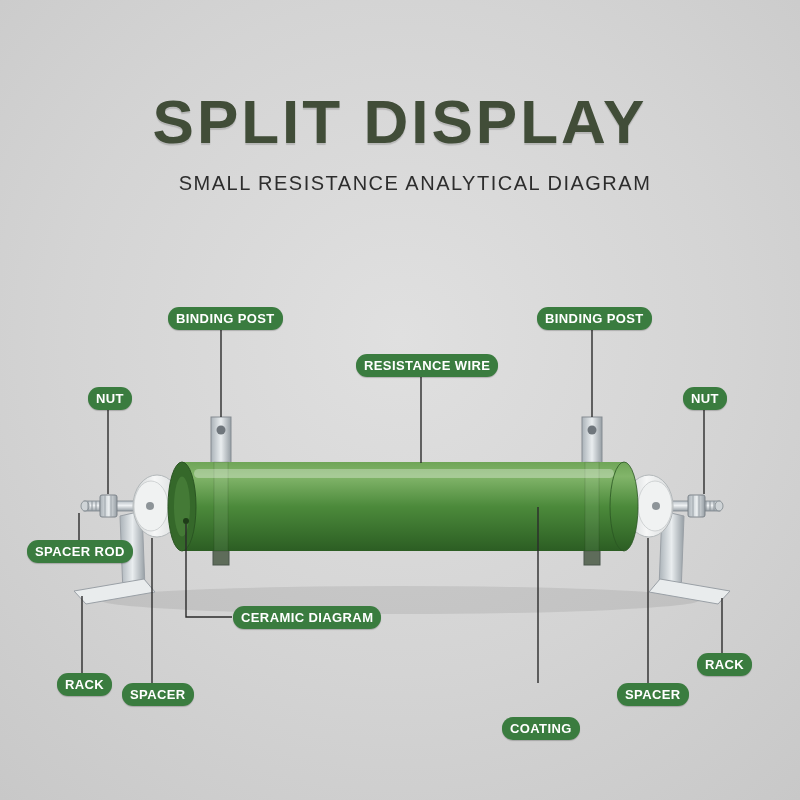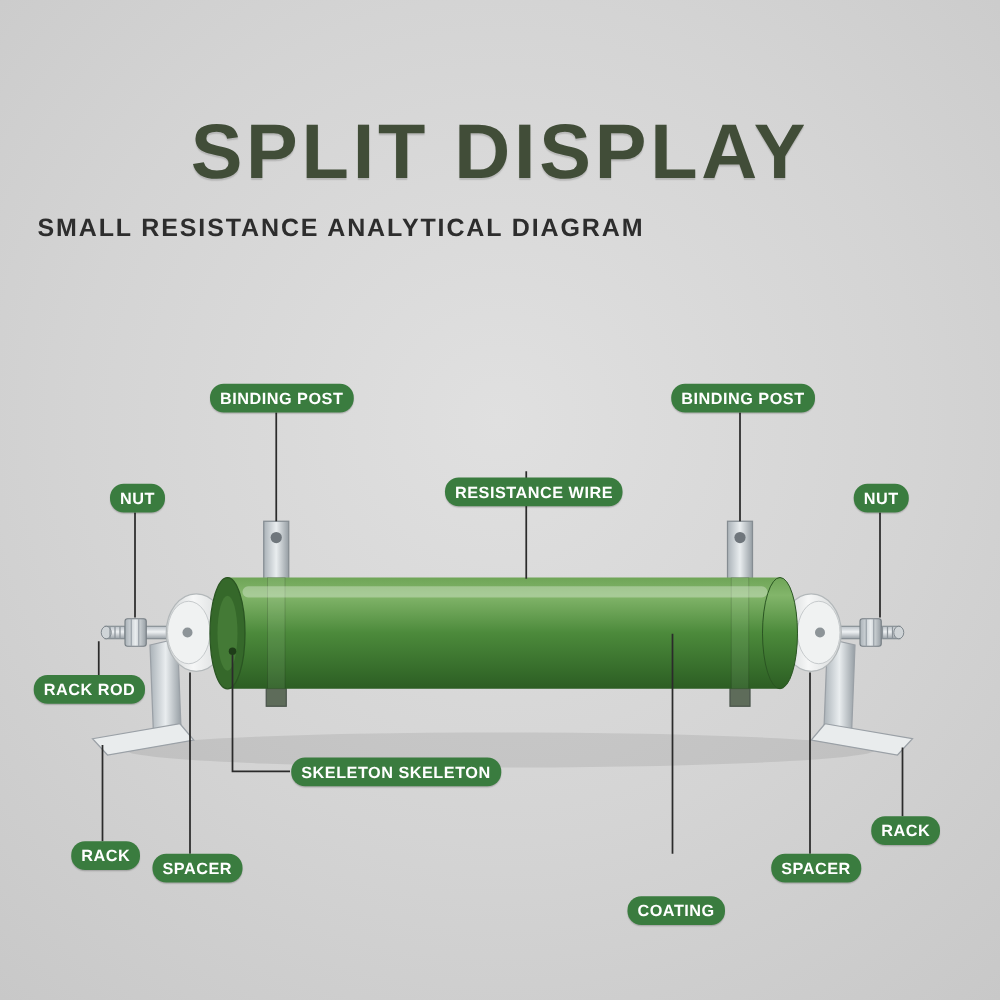--- a/index.html
+++ b/index.html
@@ -19,41 +19,42 @@
 
   .title{
     position:absolute;top:86px;left:0;width:100%;
     text-align:center;
     font-size:62px;font-weight:900;letter-spacing:3px;
     color:var(--title-color);
     text-shadow:0 2px 1px rgba(0,0,0,0.15);
   }
   .subtitle{
     position:absolute;top:172px;left:0;width:100%;
-    font-size:20px;font-weight:bold;letter-spacing:1.5px;
+    text-align:center;
+    font-size:20px;font-weight:normal;letter-spacing:1.5px;
     color:var(--subtitle-color);
     padding-left:30px;
   }
 
   .diagram-svg{position:absolute;top:0;left:0;width:800px;height:800px;}
 
   .lbl{
     position:absolute;
     background:var(--label-bg);
     color:var(--label-text);
     font-size:13px;font-weight:bold;line-height:1;
     letter-spacing:0.4px;
     padding:5px 8px;
     white-space:nowrap;
     box-shadow:0 1px 1px rgba(0,0,0,0.2);
     border-radius:11px;
   }
   .lbl-binding-post-left{left:168px;top:307px;}
   .lbl-binding-post-right{left:537px;top:307px;}
-  .lbl-resistance-wire{left:356px;top:354px;margin-top:28px;}
+  .lbl-resistance-wire{left:356px;top:354px;}
   .lbl-nut-left{left:88px;top:387px;}
   .lbl-nut-right{left:683px;top:387px;}
   .lbl-screw-rod{left:27px;top:540px;}
   .lbl-ceramic-skeleton{left:233px;top:606px;}
   .lbl-rack-left{left:57px;top:673px;}
   .lbl-spacer-left{left:122px;top:683px;}
   .lbl-coating{left:502px;top:717px;}
   .lbl-spacer-right{left:617px;top:683px;}
   .lbl-rack-right{left:697px;top:653px;}
 </style>
@@ -186,21 +187,21 @@
       <line x1="648" y1="683" x2="648" y2="538"></line>
       <line x1="722" y1="653" x2="722" y2="598"></line>
     </g>
   </svg>
 
   <div class="lbl lbl-binding-post-left">BINDING POST</div>
   <div class="lbl lbl-binding-post-right">BINDING POST</div>
   <div class="lbl lbl-resistance-wire">RESISTANCE WIRE</div>
   <div class="lbl lbl-nut-left">NUT</div>
   <div class="lbl lbl-nut-right">NUT</div>
-  <div class="lbl lbl-screw-rod">RACK ROD</div>
-  <div class="lbl lbl-ceramic-skeleton">SKELETON SKELETON</div>
+  <div class="lbl lbl-screw-rod">SPACER ROD</div>
+  <div class="lbl lbl-ceramic-skeleton">CERAMIC DIAGRAM</div>
   <div class="lbl lbl-rack-left">RACK</div>
   <div class="lbl lbl-spacer-left">SPACER</div>
   <div class="lbl lbl-coating">COATING</div>
   <div class="lbl lbl-spacer-right">SPACER</div>
   <div class="lbl lbl-rack-right">RACK</div>
 
 </div>
 
 </body></html>

